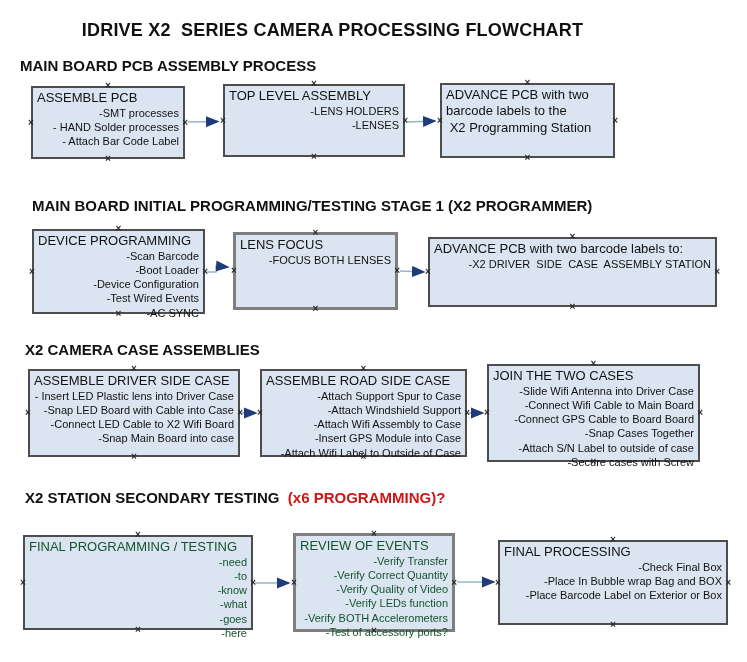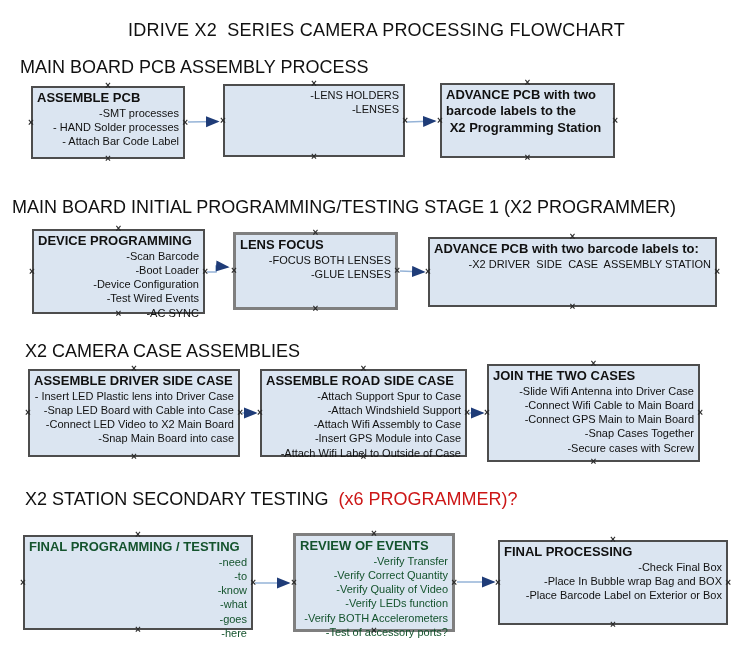--- a/index.html
+++ b/index.html
@@ -1,29 +1,29 @@
 <!DOCTYPE html>
 <html><head>
 <meta charset="utf-8">
 <style>
   html,body{margin:0;padding:0;background:#ffffff;}
   body{width:747px;height:662px;position:relative;overflow:hidden;
        font-family:"Liberation Sans",sans-serif;color:#111;}
   .page-title{position:absolute;top:20px;left:0;width:665px;text-align:center;
-       font-size:18px;font-weight:normal;letter-spacing:.2px;white-space:pre;margin-left:44px;}
-  .sec-head{position:absolute;font-size:18px;font-weight:normal;white-space:pre;text-align:right;}
+       font-size:18px;font-weight:bold;letter-spacing:.2px;white-space:pre;}
+  .sec-head{position:absolute;font-size:15px;font-weight:bold;white-space:pre;text-align:right;}
   .h1{left:20px;top:57px}
-  .h2{left:12px;top:197px}
+  .h2{left:32px;top:197px}
   .h3{left:25px;top:341px}
   .h4{left:25px;top:489px}
   .redtxt{color:#cc1616;}
   .pbox{position:absolute;background:#dbe5f1;border:2px solid #4d4d4d;
         box-sizing:border-box;padding:2px 4px;z-index:2;}
   .pbox.gray{border:3px solid #7f7f7f;}
-  .bt{font-size:13px;font-weight:bold;line-height:1.25;white-space:pre-wrap;}
+  .bt{font-size:13px;font-weight:normal;line-height:1.25;white-space:pre-wrap;}
   .bi{font-size:11px;line-height:1.28;white-space:pre;text-align:right;}
   .red .bt,.red .bi{color:#14532d;}
   .hd{position:absolute;font-size:10px;font-weight:bold;color:#2b2b2b;
       line-height:1;z-index:4;}
   .hd.t{top:-7px;left:50%;margin-left:-3px;}
   .hd.b{bottom:-7px;left:50%;margin-left:-3px;}
   .hd.l{left:-5px;top:50%;margin-top:-5px;}
   .hd.r{right:-5px;top:50%;margin-top:-5px;}
   .s1b1{left:31px;top:86px;width:154px;height:73px}
   .s1b2{left:223px;top:84px;width:182px;height:73px}
@@ -40,21 +40,21 @@
   #connectors{position:absolute;left:0;top:0;z-index:3;pointer-events:none;}
 </style>
 </head>
 <body>
 
 <div class="page-title">IDRIVE X2  SERIES CAMERA PROCESSING FLOWCHART</div>
 
 <div class="sec-head h1">MAIN BOARD PCB ASSEMBLY PROCESS</div>
 <div class="sec-head h2">MAIN BOARD INITIAL PROGRAMMING/TESTING STAGE 1 (X2 PROGRAMMER)</div>
 <div class="sec-head h3">X2 CAMERA CASE ASSEMBLIES</div>
-<div class="sec-head h4"><span>X2 STATION SECONDARY TESTING  </span><span class="redtxt">(x6 PROGRAMMER)?</span></div>
+<div class="sec-head h4"><span>X2 STATION SECONDARY TESTING  </span><span class="redtxt">(x6 PROGRAMMING)?</span></div>
 
 <svg id="connectors" width="747" height="662">
   <defs>
     <marker id="ah" markerWidth="9" markerHeight="8" refX="7.5" refY="3.5" orient="auto">
       <path d="M0,0 L8.5,3.5 L0,7 z" fill="#1f3c78"></path>
     </marker>
   </defs>
   <polyline points="188,122 218,121.5" fill="none" stroke="#95b3d7" stroke-width="1.6" marker-end="url(#ah)"></polyline>
   <polyline points="407,122 435,121" fill="none" stroke="#95b3d7" stroke-width="1.6" marker-end="url(#ah)"></polyline>
   <polyline points="207,272 216,272 216,266 228,267" fill="none" stroke="#95b3d7" stroke-width="1.6" marker-end="url(#ah)"></polyline>
@@ -74,20 +74,21 @@
   <div class="bi"> -SMT processes</div>
   <div class="bi">- HAND Solder processes</div>
   <div class="bi">- Attach Bar Code Label</div>
 </div>
 
 <div class="pbox s1b2">
   <span class="hd t">×</span>
     <span class="hd b">×</span>
     <span class="hd l">×</span>
     <span class="hd r">×</span>
+  <div class="bt">TOP LEVEL ASSEMBLY</div>
   <div class="bi">-LENS HOLDERS</div>
   <div class="bi">-LENSES</div>
 </div>
 
 <div class="pbox s1b3">
   <span class="hd t">×</span>
     <span class="hd b">×</span>
     <span class="hd l">×</span>
     <span class="hd r">×</span>
   <div class="bt">ADVANCE PCB with two
@@ -108,41 +109,40 @@
   <div class="bi">-AC SYNC</div>
 </div>
 
 <div class="pbox gray s2b2">
   <span class="hd t">×</span>
     <span class="hd b">×</span>
     <span class="hd l">×</span>
     <span class="hd r">×</span>
   <div class="bt">LENS FOCUS</div>
   <div class="bi">-FOCUS BOTH LENSES</div>
-  <div class="bi">-GLUE LENSES</div>
 </div>
 
 <div class="pbox s2b3">
   <span class="hd t">×</span>
     <span class="hd b">×</span>
     <span class="hd l">×</span>
     <span class="hd r">×</span>
   <div class="bt">ADVANCE PCB with two barcode labels to:</div>
   <div class="bi">-X2 DRIVER  SIDE  CASE  ASSEMBLY STATION</div>
 </div>
 
 <div class="pbox s3b1">
   <span class="hd t">×</span>
     <span class="hd b">×</span>
     <span class="hd l">×</span>
     <span class="hd r">×</span>
   <div class="bt">ASSEMBLE DRIVER SIDE CASE</div>
   <div class="bi">- Insert LED Plastic lens into Driver Case</div>
   <div class="bi">-Snap LED Board with Cable into Case</div>
-  <div class="bi">-Connect LED Video to X2 Main Board</div>
+  <div class="bi">-Connect LED Cable to X2 Wifi Board</div>
   <div class="bi">-Snap Main Board into case</div>
 </div>
 
 <div class="pbox s3b2">
   <span class="hd t">×</span>
     <span class="hd b">×</span>
     <span class="hd l">×</span>
     <span class="hd r">×</span>
   <div class="bt">ASSEMBLE ROAD SIDE CASE</div>
   <div class="bi">-Attach Support Spur to Case</div>
@@ -153,22 +153,23 @@
 </div>
 
 <div class="pbox s3b3">
   <span class="hd t">×</span>
     <span class="hd b">×</span>
     <span class="hd l">×</span>
     <span class="hd r">×</span>
   <div class="bt">JOIN THE TWO CASES</div>
   <div class="bi">-Slide Wifi Antenna into Driver Case</div>
   <div class="bi">-Connect Wifi Cable to Main Board</div>
-  <div class="bi">-Connect GPS Main to Main Board</div>
+  <div class="bi">-Connect GPS Cable to Board Board</div>
   <div class="bi">-Snap Cases Together</div>
+  <div class="bi">-Attach S/N Label to outside of case</div>
   <div class="bi">-Secure cases with Screw</div>
 </div>
 
 <div class="pbox red s4b1">
   <span class="hd t">×</span>
     <span class="hd b">×</span>
     <span class="hd l">×</span>
     <span class="hd r">×</span>
   <div class="bt">FINAL PROGRAMMING / TESTING</div>
   <div class="bi">-need</div>

